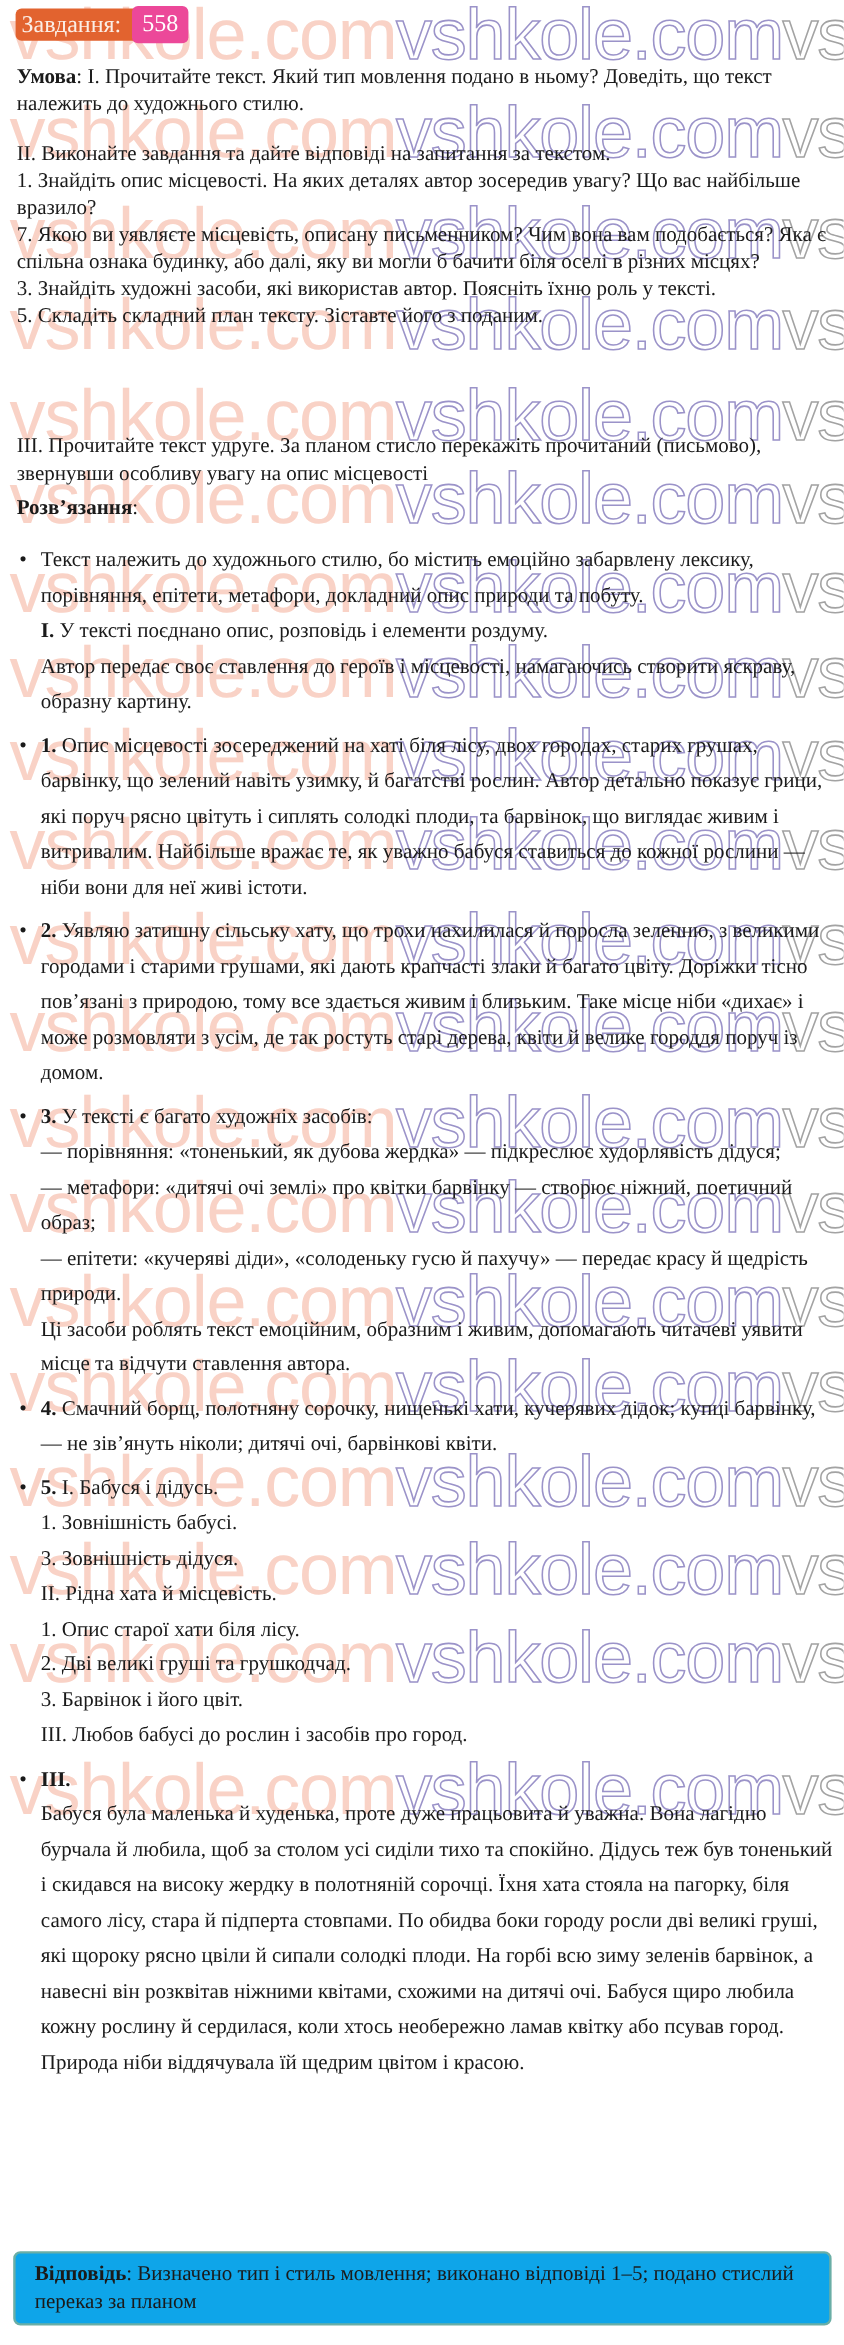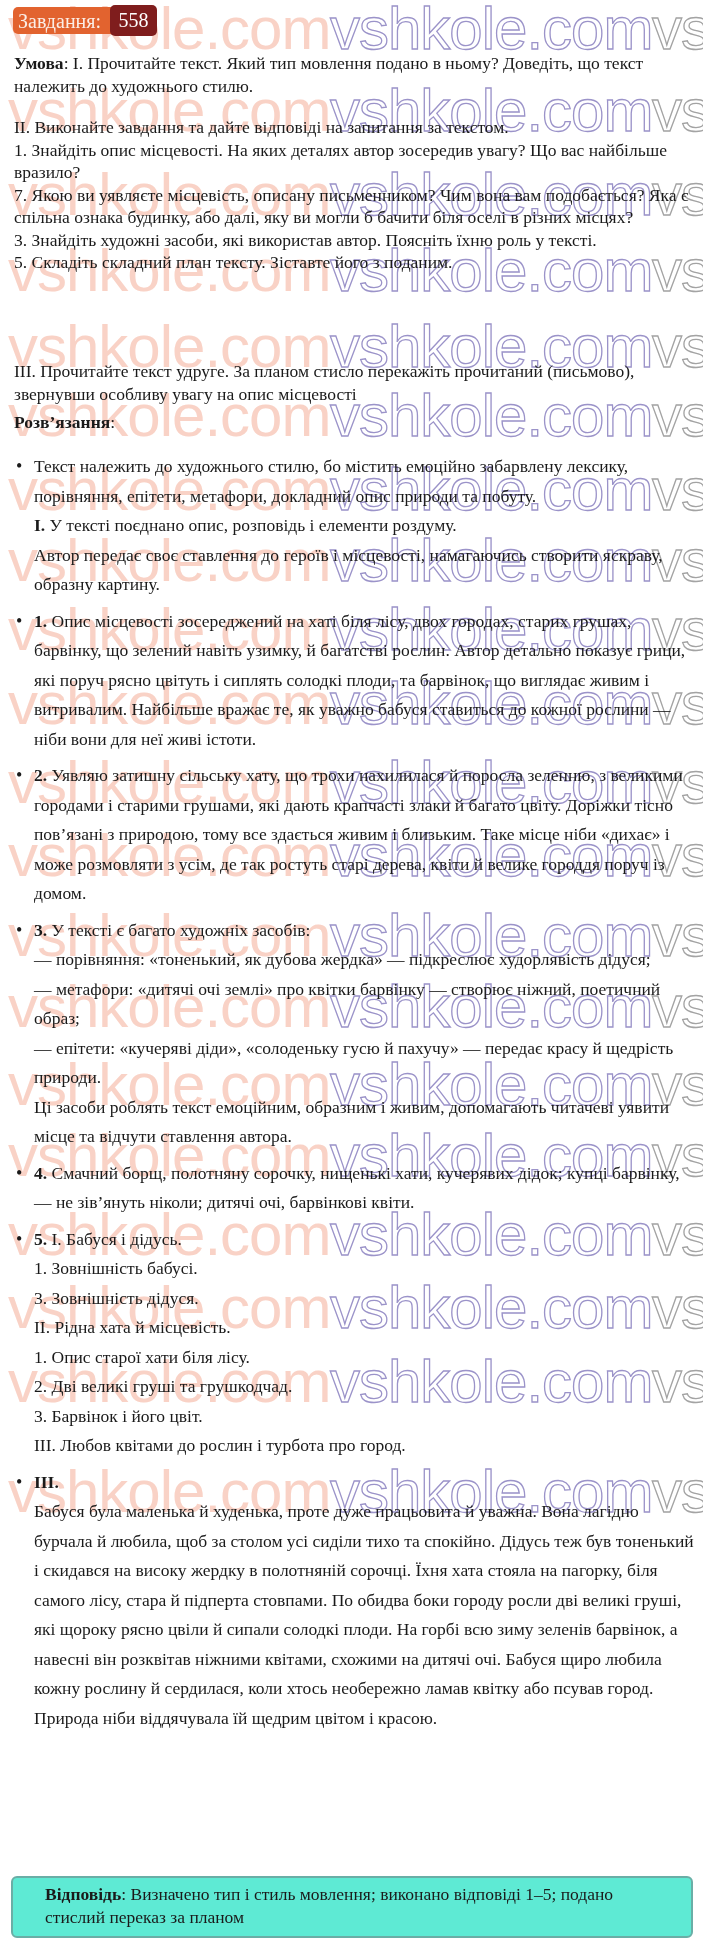--- a/index.html
+++ b/index.html
@@ -10,30 +10,30 @@
     .wm-layer { position:absolute; left:0; top:0; width:703px; height:1954px; pointer-events:none; z-index:0; }
     .wm-row { position:absolute; left:0; width:703px; height:50px; }
     .wm-row span { position:absolute; top:0; font-family:"Liberation Sans", "DejaVu Sans", sans-serif; font-size:60px; line-height:50px; letter-spacing:-1px; white-space:nowrap; }
     .wm-fill { left:8px; color:#f9d2c6; }
     .wm-outline { left:330px; color:transparent; -webkit-text-stroke:1.3px #9b93c9; }
     .wm-vs { left:652px; color:transparent; -webkit-text-stroke:1.3px #a3a3a3; }
 
     .content { position:relative; z-index:1; }
     .badge { position:absolute; left:13px; top:7px; height:27px; width:132px; background:#e2632f; border-radius:5px; }
     .badge-label { position:absolute; left:5px; top:1px; color:#fbeee6; font-size:20px; line-height:26px; }
-    .badge-num { position:absolute; left:97px; top:-2px; width:47px; height:31px; background:#7f1d1d; border-radius:5px; color:#ffffff; font-size:20px; line-height:31px; text-align:center; }
+    .badge-num { position:absolute; left:97px; top:-2px; width:47px; height:31px; background:#ec4899; border-radius:5px; color:#ffffff; font-size:20px; line-height:31px; text-align:center; }
 
     .p { position:absolute; left:14px; width:680px; font-size:17.5px; line-height:22.5px; }
     .b { font-weight:bold; }
     .sol { position:absolute; left:14px; width:680px; font-size:17.5px; line-height:29.5px; }
     .item { position:relative; padding-left:20px; margin-bottom:7px; }
     .bullet { position:absolute; left:2px; top:0; font-size:18px; }
     .item div { margin:0; }
 
-    .answer-box { position:absolute; left:11px; top:1876px; width:682px; height:62px; border:2.5px solid #6aaea6; border-radius:6px; box-sizing:border-box; padding:5px 32px; font-size:17.5px; line-height:23px; background:#5eead4; }
+    .answer-box { position:absolute; left:11px; top:1876px; width:682px; height:62px; border:2.5px solid #6aaea6; border-radius:6px; box-sizing:border-box; padding:5px 16px; font-size:17.5px; line-height:23px; background:#0ea5e9; }
   </style>
 </head>
 <body>
 
 <div class="wm-layer" id="wm">
     <div class="wm-row" style="top: 4px;">
       <span class="wm-fill">vshkole.com</span>
       <span class="wm-outline">vshkole.com</span>
       <span class="wm-vs">vs</span>
     </div>
@@ -194,21 +194,21 @@
 
     <div class="item">
       <span class="bullet">•</span>
       <div><span class="b">5.</span> <span>І. Бабуся і дідусь.</span></div>
       <div>1. Зовнішність бабусі.</div>
       <div>3. Зовнішність дідуся.</div>
       <div>ІІ. Рідна хата й місцевість.</div>
       <div>1. Опис старої хати біля лісу.</div>
       <div>2. Дві великі груші та грушкодчад.</div>
       <div>3. Барвінок і його цвіт.</div>
-      <div>ІІІ. Любов квітами до рослин і турбота про город.</div>
+      <div>ІІІ. Любов бабусі до рослин і засобів про город.</div>
     </div>
 
     <div class="item">
       <span class="bullet">•</span>
       <div><span class="b">ІІІ.</span></div>
       <div>Бабуся була маленька й худенька, проте дуже працьовита й уважна. Вона лагідно бурчала й любила, щоб за столом усі сиділи тихо та спокійно. Дідусь теж був тоненький і скидався на високу жердку в полотняній сорочці. Їхня хата стояла на пагорку, біля самого лісу, стара й підперта стовпами. По обидва боки городу росли дві великі груші, які щороку рясно цвіли й сипали солодкі плоди. На горбі всю зиму зеленів барвінок, а навесні він розквітав ніжними квітами, схожими на дитячі очі. Бабуся щиро любила кожну рослину й сердилася, коли хтось необережно ламав квітку або псував город. Природа ніби віддячувала їй щедрим цвітом і красою.</div>
     </div>
 
   </div>
 

